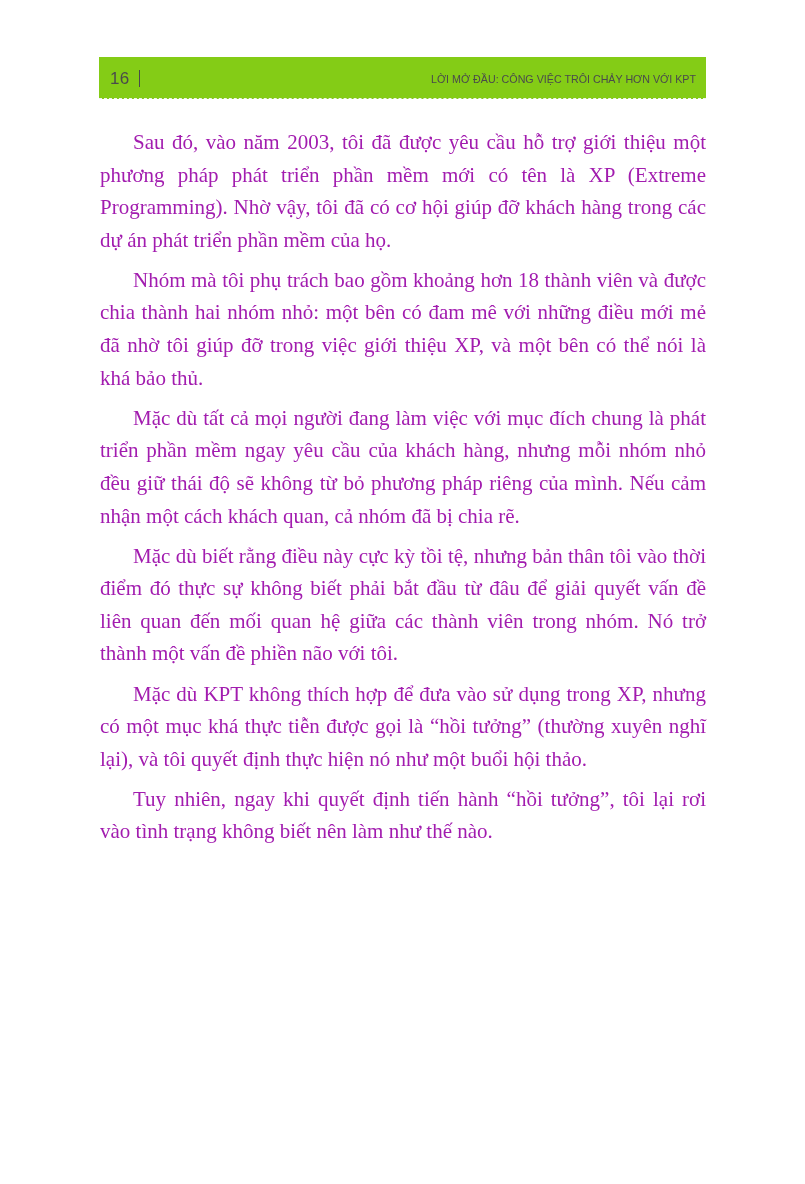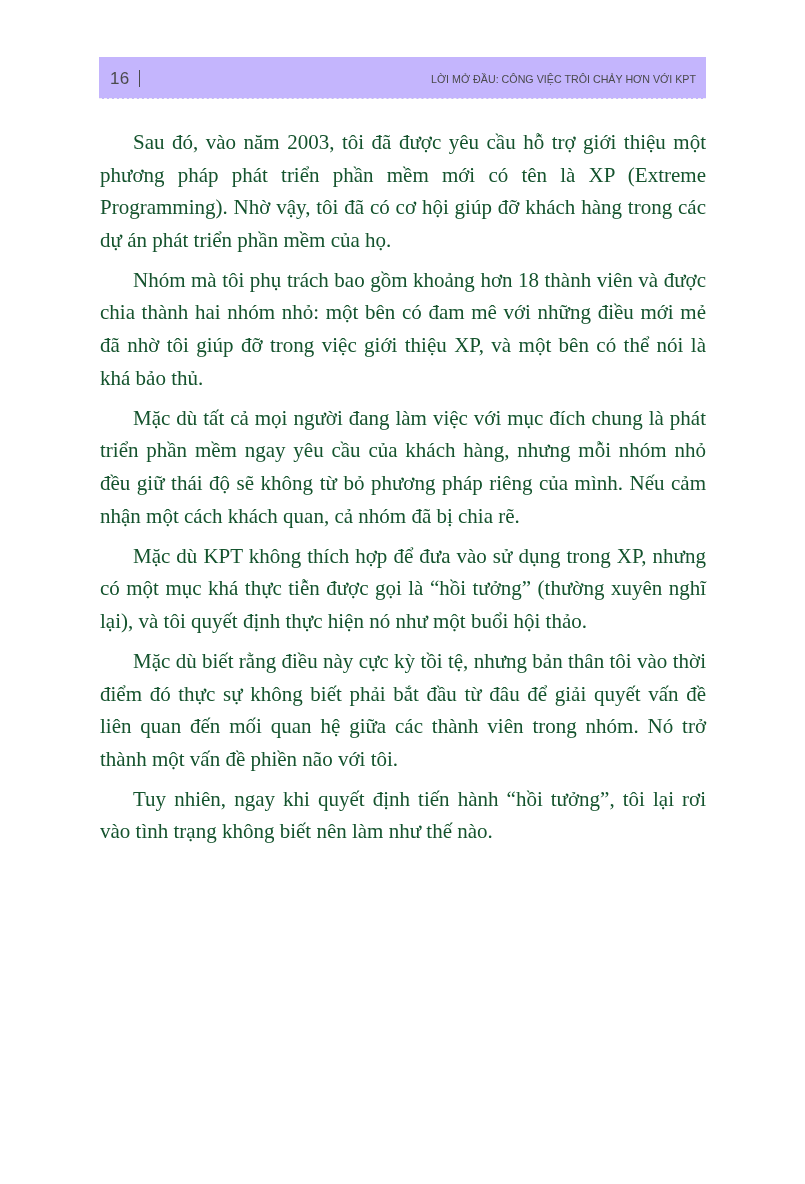--- a/index.html
+++ b/index.html
@@ -12,21 +12,21 @@
       height: 1184px;
       position: relative;
       overflow: hidden;
     }
     .running-header {
       position: absolute;
       left: 99px;
       top: 57px;
       width: 607px;
       height: 42px;
-      background: #c4b5fd;
+      background: #84cc16;
       box-sizing: border-box;
       border-bottom: 1px dashed #f2f2f2;
       display: flex;
       align-items: center;
       justify-content: space-between;
       padding: 2px 10px 0 11px;
     }
     .page-num-wrap {
       display: flex;
       align-items: center;
@@ -54,21 +54,21 @@
       white-space: nowrap;
     }
     .body-text {
       position: absolute;
       left: 100px;
       top: 126px;
       width: 606px;
       font-family: "Liberation Serif", serif;
       font-size: 21px;
       line-height: 32.6px;
-      color: #14532d;
+      color: #a21caf;
     }
     .body-text p {
       margin: 0 0 7.5px 0;
       text-indent: 33px;
       text-align: justify;
       text-align-last: left;
     }
   </style>
 </head>
 <body>
@@ -78,16 +78,16 @@
     <span class="page-number">16</span>
     <span class="page-sep"></span>
   </div>
   <span class="chapter-title">LỜI MỞ ĐẦU: CÔNG VIỆC TRÔI CHẢY HƠN VỚI KPT</span>
 </div>
 
 <div class="body-text">
   <p>Sau đó, vào năm 2003, tôi đã được yêu cầu hỗ trợ giới thiệu một phương pháp phát triển phần mềm mới có tên là XP (Extreme Programming). Nhờ vậy, tôi đã có cơ hội giúp đỡ khách hàng trong các dự án phát triển phần mềm của họ.</p>
   <p>Nhóm mà tôi phụ trách bao gồm khoảng hơn 18 thành viên và được chia thành hai nhóm nhỏ: một bên có đam mê với những điều mới mẻ đã nhờ tôi giúp đỡ trong việc giới thiệu XP, và một bên có thể nói là khá bảo thủ.</p>
   <p>Mặc dù tất cả mọi người đang làm việc với mục đích chung là phát triển phần mềm ngay yêu cầu của khách hàng, nhưng mỗi nhóm nhỏ đều giữ thái độ sẽ không từ bỏ phương pháp riêng của mình. Nếu cảm nhận một cách khách quan, cả nhóm đã bị chia rẽ.</p>
+  <p>Mặc dù biết rằng điều này cực kỳ tồi tệ, nhưng bản thân tôi vào thời điểm đó thực sự không biết phải bắt đầu từ đâu để giải quyết vấn đề liên quan đến mối quan hệ giữa các thành viên trong nhóm. Nó trở thành một vấn đề phiền não với tôi.</p>
   <p>Mặc dù KPT không thích hợp để đưa vào sử dụng trong XP, nhưng có một mục khá thực tiễn được gọi là “hồi tưởng” (thường xuyên nghĩ lại), và tôi quyết định thực hiện nó như một buổi hội thảo.</p>
-  <p>Mặc dù biết rằng điều này cực kỳ tồi tệ, nhưng bản thân tôi vào thời điểm đó thực sự không biết phải bắt đầu từ đâu để giải quyết vấn đề liên quan đến mối quan hệ giữa các thành viên trong nhóm. Nó trở thành một vấn đề phiền não với tôi.</p>
   <p>Tuy nhiên, ngay khi quyết định tiến hành “hồi tưởng”, tôi lại rơi vào tình trạng không biết nên làm như thế nào.</p>
 </div>
 
 </body></html>

